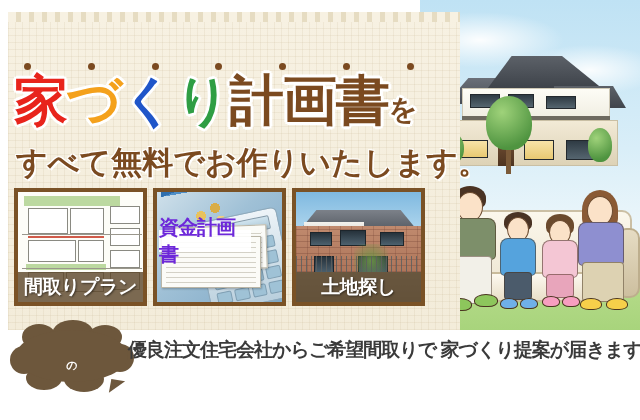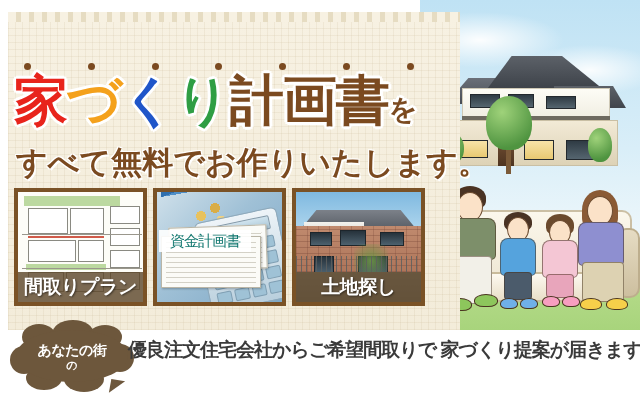--- a/index.html
+++ b/index.html
@@ -149,21 +149,21 @@
       radial-gradient(circle 7px at 30px 22px,#f0d180 62%,transparent 63%); }
   .pens { position:absolute; left:4px; top:0; width:44px; height:34px;
     background:
       linear-gradient(160deg,#2f6fae 0 5px,transparent 5px),
       linear-gradient(170deg,#4f8fc8 0 5px,transparent 5px); }
   .doc { position:absolute; background:#fbfbf7; border:1px solid #b9b5a6;
     box-shadow:1px 1px 2px rgba(0,0,0,.25); }
   .doc-lines { position:absolute; inset:4px;
     background:repeating-linear-gradient(0deg,#b9b5a6 0 1px,transparent 1px 5px); opacity:.6; }
   .doc-title { position:absolute; left:2px; top:38px; width:92px; height:22px;
-    background:rgba(255,255,255,.9); color:#0f766e; font-size:15px; font-weight:normal;
+    background:rgba(255,255,255,.9); color:#6d28d9; font-size:20px; font-weight:bold;
     display:flex; align-items:center; justify-content:center; letter-spacing:-1px; }
 
   
   .ph-sky { position:absolute; left:0; top:0; right:0; height:46px;
     background:linear-gradient(#7fb9e0,#b9dcf0); }
   .ph-roof { position:absolute; left:4px; top:18px; right:4px; height:20px;
     background:linear-gradient(#7c8189,#565c64);
     clip-path:polygon(0 100%, 14% 0, 86% 0, 100% 100%); }
   .ph-wall { position:absolute; left:0; top:34px; right:0; height:58px;
     background:
@@ -383,20 +383,19 @@
   <div class="bubble">
     <div class="bubble-b1"></div>
       <div class="bubble-b2"></div>
       <div class="bubble-b3"></div>
     <div class="bubble-b4"></div>
       <div class="bubble-b5"></div>
     <div class="bubble-b6"></div>
       <div class="bubble-b7"></div>
     <div class="bubble-tail"></div>
     <div class="bubble-body"></div>
-    <div class="bubble-t1">あなたの街</div>
     <div class="bubble-t2">の</div>
   </div>
 
   <div class="tagline">優良注文住宅会社からご希望間取りで 家づくり提案が届きます!</div>
 
 
 </div>
 
 </body></html>

